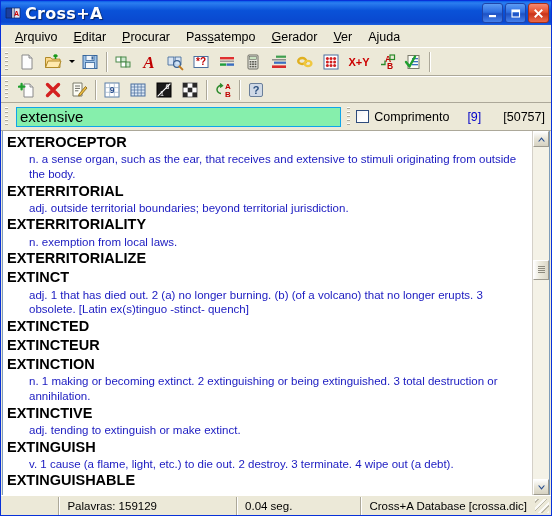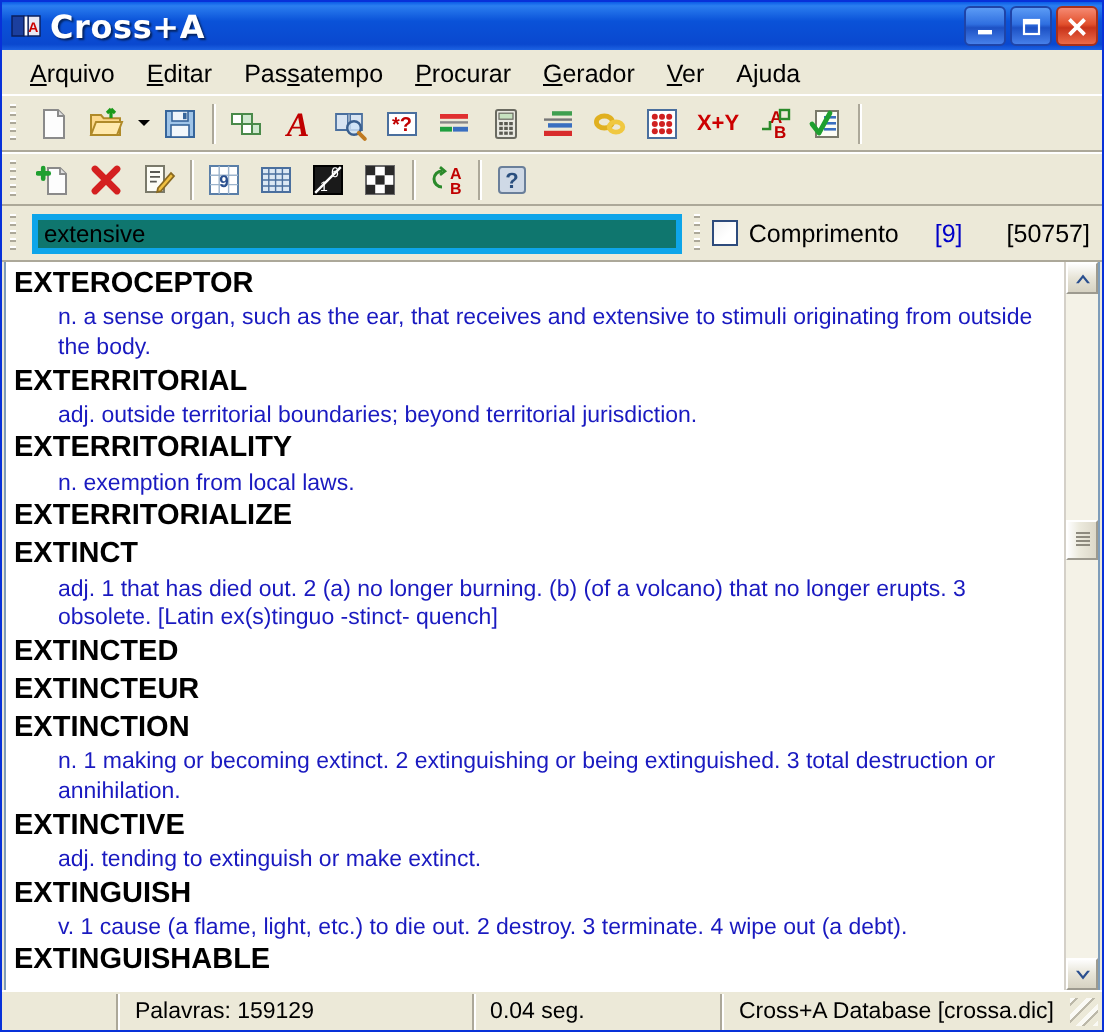--- a/index.html
+++ b/index.html
@@ -92,22 +92,22 @@
   }
   .tb-text{font-size:11px;font-weight:bold;color:#c00;font-family:"Liberation Sans",sans-serif;}
   
   .searchrow{
     flex:0 0 28px;height:28px;background:#ece9d8;
     display:flex;align-items:center;
     border-bottom:1px solid #aca899;box-sizing:border-box;
   }
   .search-input{
     flex:1 1 auto;height:20px;margin:0 2px;
-    border:3px solid #0ea5e9;background:#0f766e;
-    font-size:12px;padding:1px 3px;box-sizing:border-box;
+    border:1px solid #0ea5e9;background:#86efac;
+    font-size:15px;padding:1px 3px;box-sizing:border-box;
     font-family:"Liberation Sans",sans-serif;color:#000;
     outline:none;
   }
   .right-pane{display:flex;align-items:center;flex:0 0 auto;padding-right:6px;}
   .chk{
     width:13px;height:13px;border:1px solid #2d4b7c;background:#fff;
     margin-right:5px;flex:0 0 13px;box-sizing:border-box;cursor:default;
     background:linear-gradient(135deg,#f2f2f2 0%,#fff 60%);
   }
   .chk-label{font-size:12.5px;color:#000;white-space:nowrap;margin-right:18px;}
@@ -213,22 +213,22 @@
         <svg width="11" height="11" viewBox="0 0 11 11">
           <path d="M2.4 2.4 L8.6 8.6 M8.6 2.4 L2.4 8.6" stroke="#fff" stroke-width="1.9" stroke-linecap="square"></path>
         </svg>
       </div>
     </div>
   </div>
 
   <div class="menubar">
     <div class="menu-item"><u>A</u><span>rquivo</span></div>
     <div class="menu-item"><u>E</u>ditar</div>
+    <div class="menu-item"><u>P</u>rocurar</div>
     <div class="menu-item">Pas<u>s</u>atempo</div>
-    <div class="menu-item"><u>P</u>rocurar</div>
     <div class="menu-item"><u>G</u>erador</div>
     <div class="menu-item"><u>V</u>er</div>
     <div class="menu-item">Ajuda</div>
   </div>
 
   <div class="toolbar">
     <div class="grip"></div>
 
     <div class="tb-btn">
       <svg width="18" height="18" viewBox="0 0 18 18">

